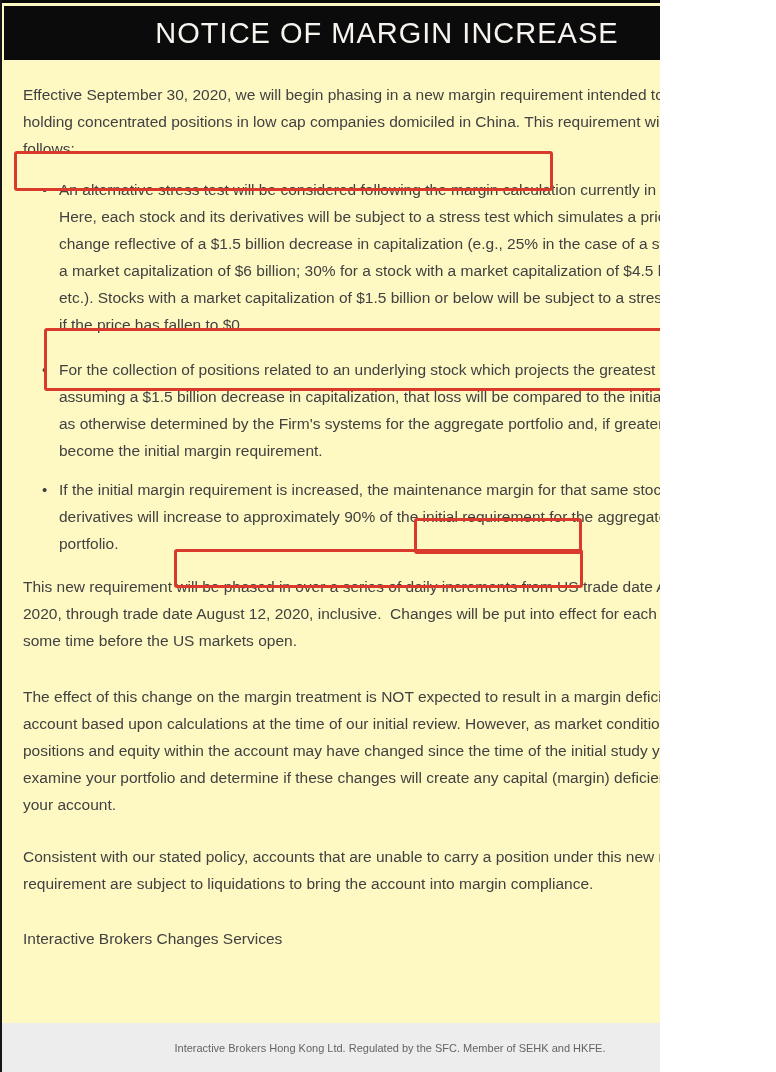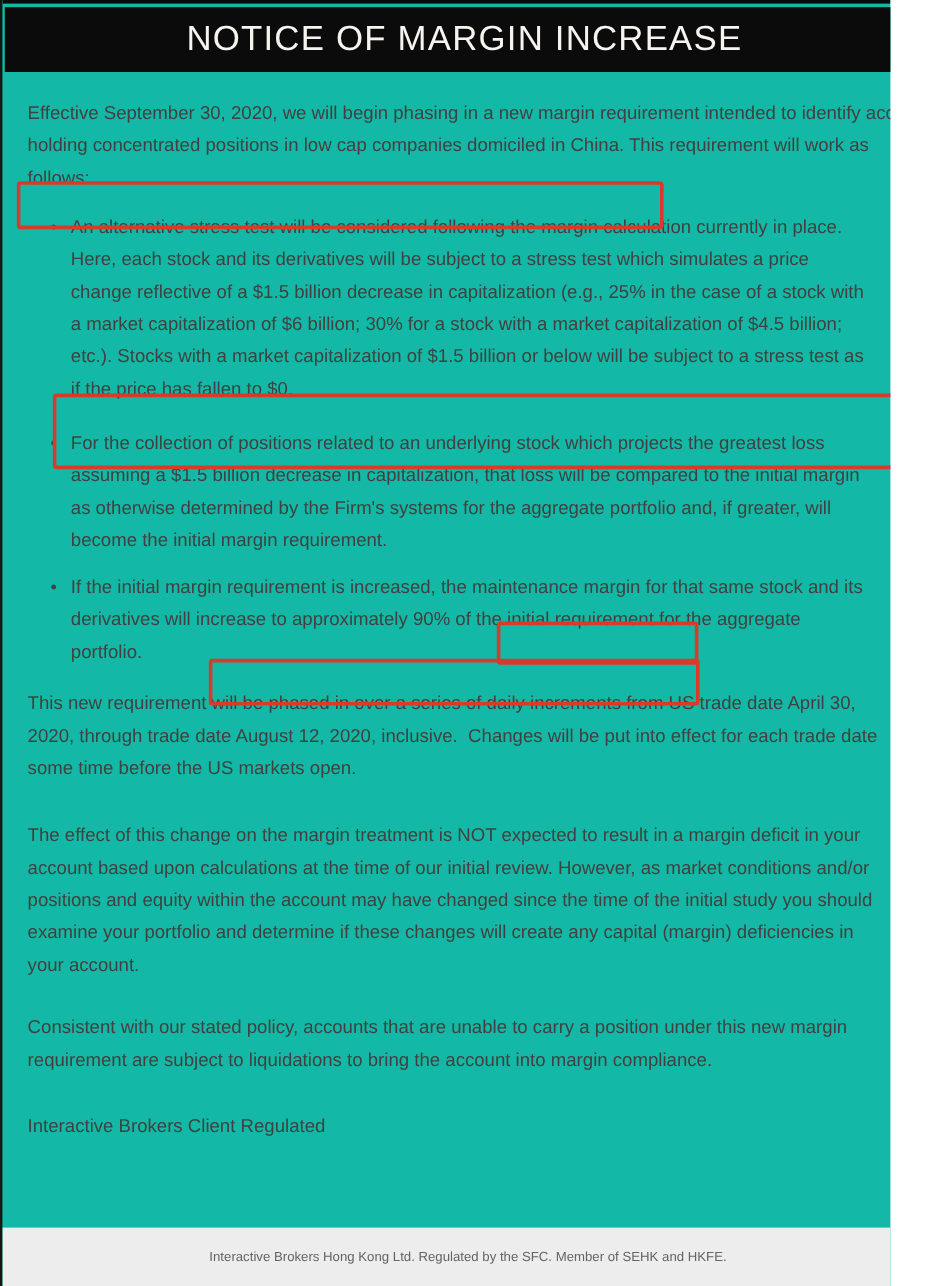--- a/index.html
+++ b/index.html
@@ -2,23 +2,23 @@
 <html><head>
 <meta charset="utf-8">
 <style>
   html, body {
     margin: 0;
     padding: 0;
     background: #ffffff;
   }
   .page {
     position: relative;
-    width: 742px;
+    width: 660px;
     height: 1072px;
-    background: #14b8a6;
+    background: #fef9c3;
     overflow: hidden;
     font-family: "Liberation Sans", "DejaVu Sans", sans-serif;
     box-sizing: border-box;
     border-left: 2px solid #161616;
   }
   .top-strip {
     position: absolute;
     left: 0; top: 0;
     width: 100%;
     height: 3px;
@@ -148,21 +148,21 @@
 
     <p class="para para-effect">The effect of this change on the margin treatment is NOT expected to result in a margin deficit in your
 account based upon calculations at the time of our initial review. However, as market conditions and/or
 positions and equity within the account may have changed since the time of the initial study you should
 examine your portfolio and determine if these changes will create any capital (margin) deficiencies in
 your account.</p>
 
     <p class="para para-policy">Consistent with our stated policy, accounts that are unable to carry a position under this new margin
 requirement are subject to liquidations to bring the account into margin compliance.</p>
 
-    <p class="para signature">Interactive Brokers Client Regulated</p>
+    <p class="para signature">Interactive Brokers Changes Services</p>
 
   </div>
 
   <div class="hl-box hl-a" style="border-color: rgb(217, 58, 43);"></div>
   <div class="hl-box hl-b" style="border-color: rgb(217, 58, 43);"></div>
   <div class="hl-box hl-c" style="border-color: rgb(217, 58, 43);"></div>
   <div class="hl-box hl-d" style="border-color: rgb(217, 58, 43);"></div>
 
   <div class="footer-bar">
     <div class="footer-text">Interactive Brokers Hong Kong Ltd. Regulated by the SFC. Member of SEHK and HKFE.</div>

